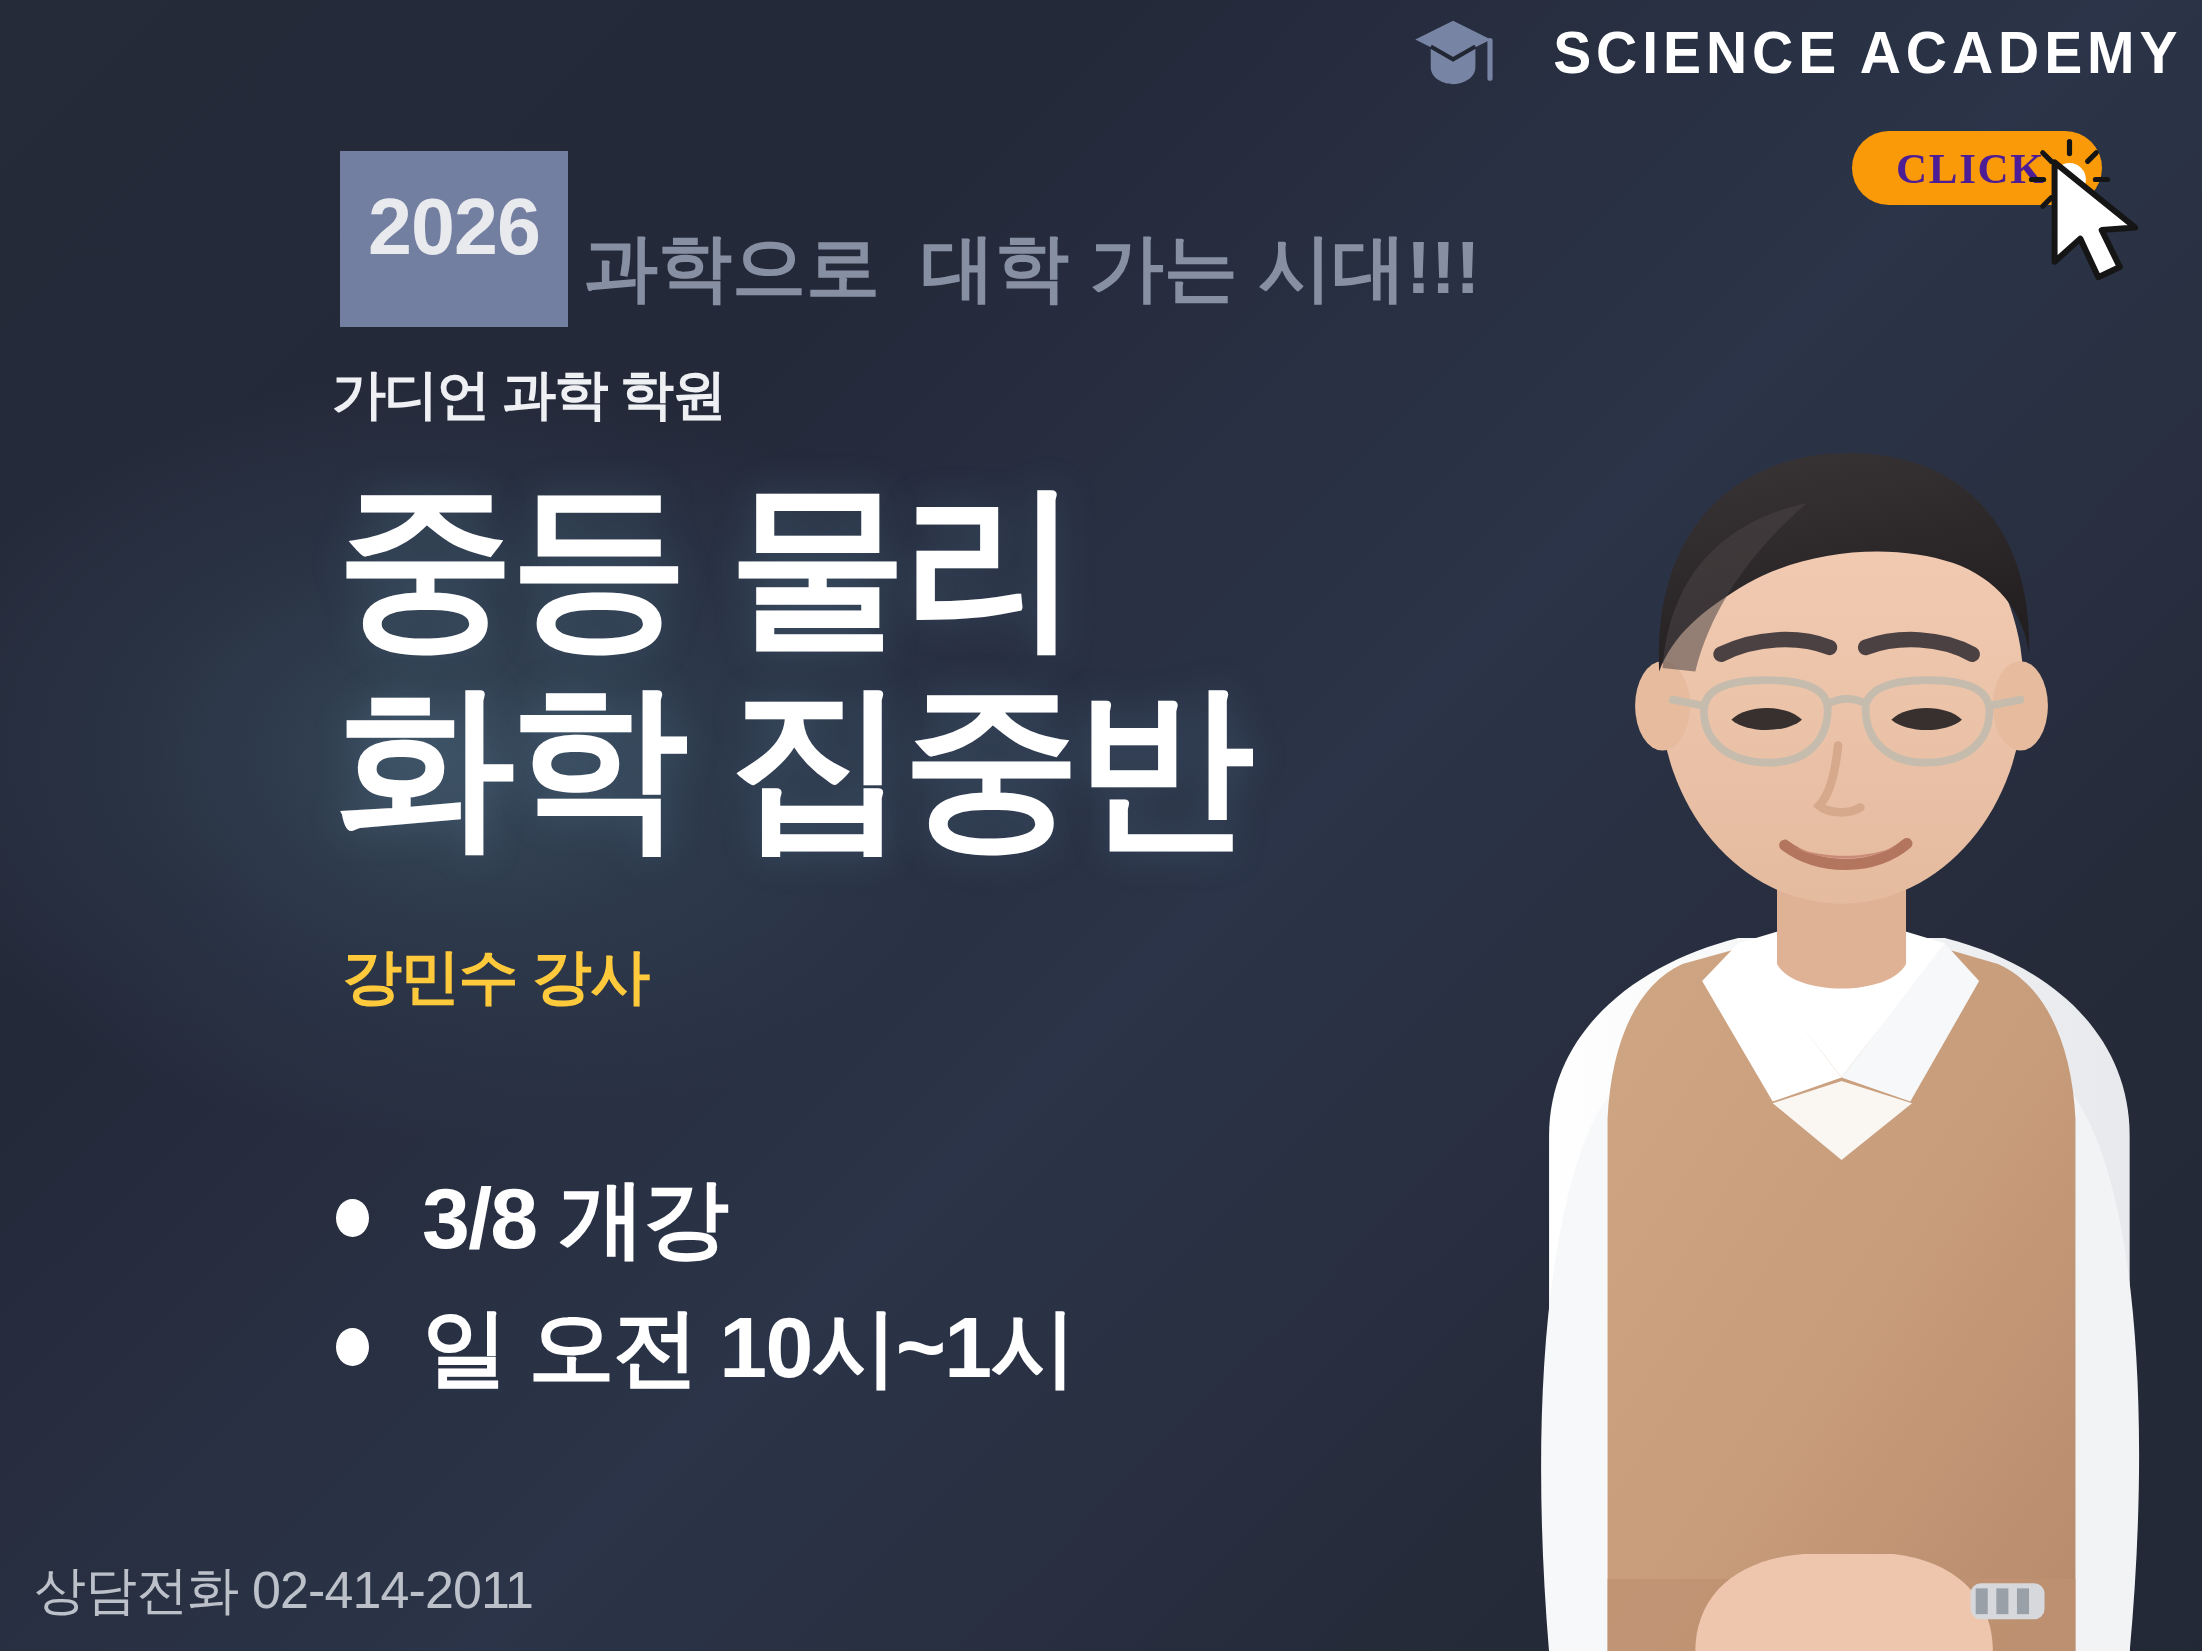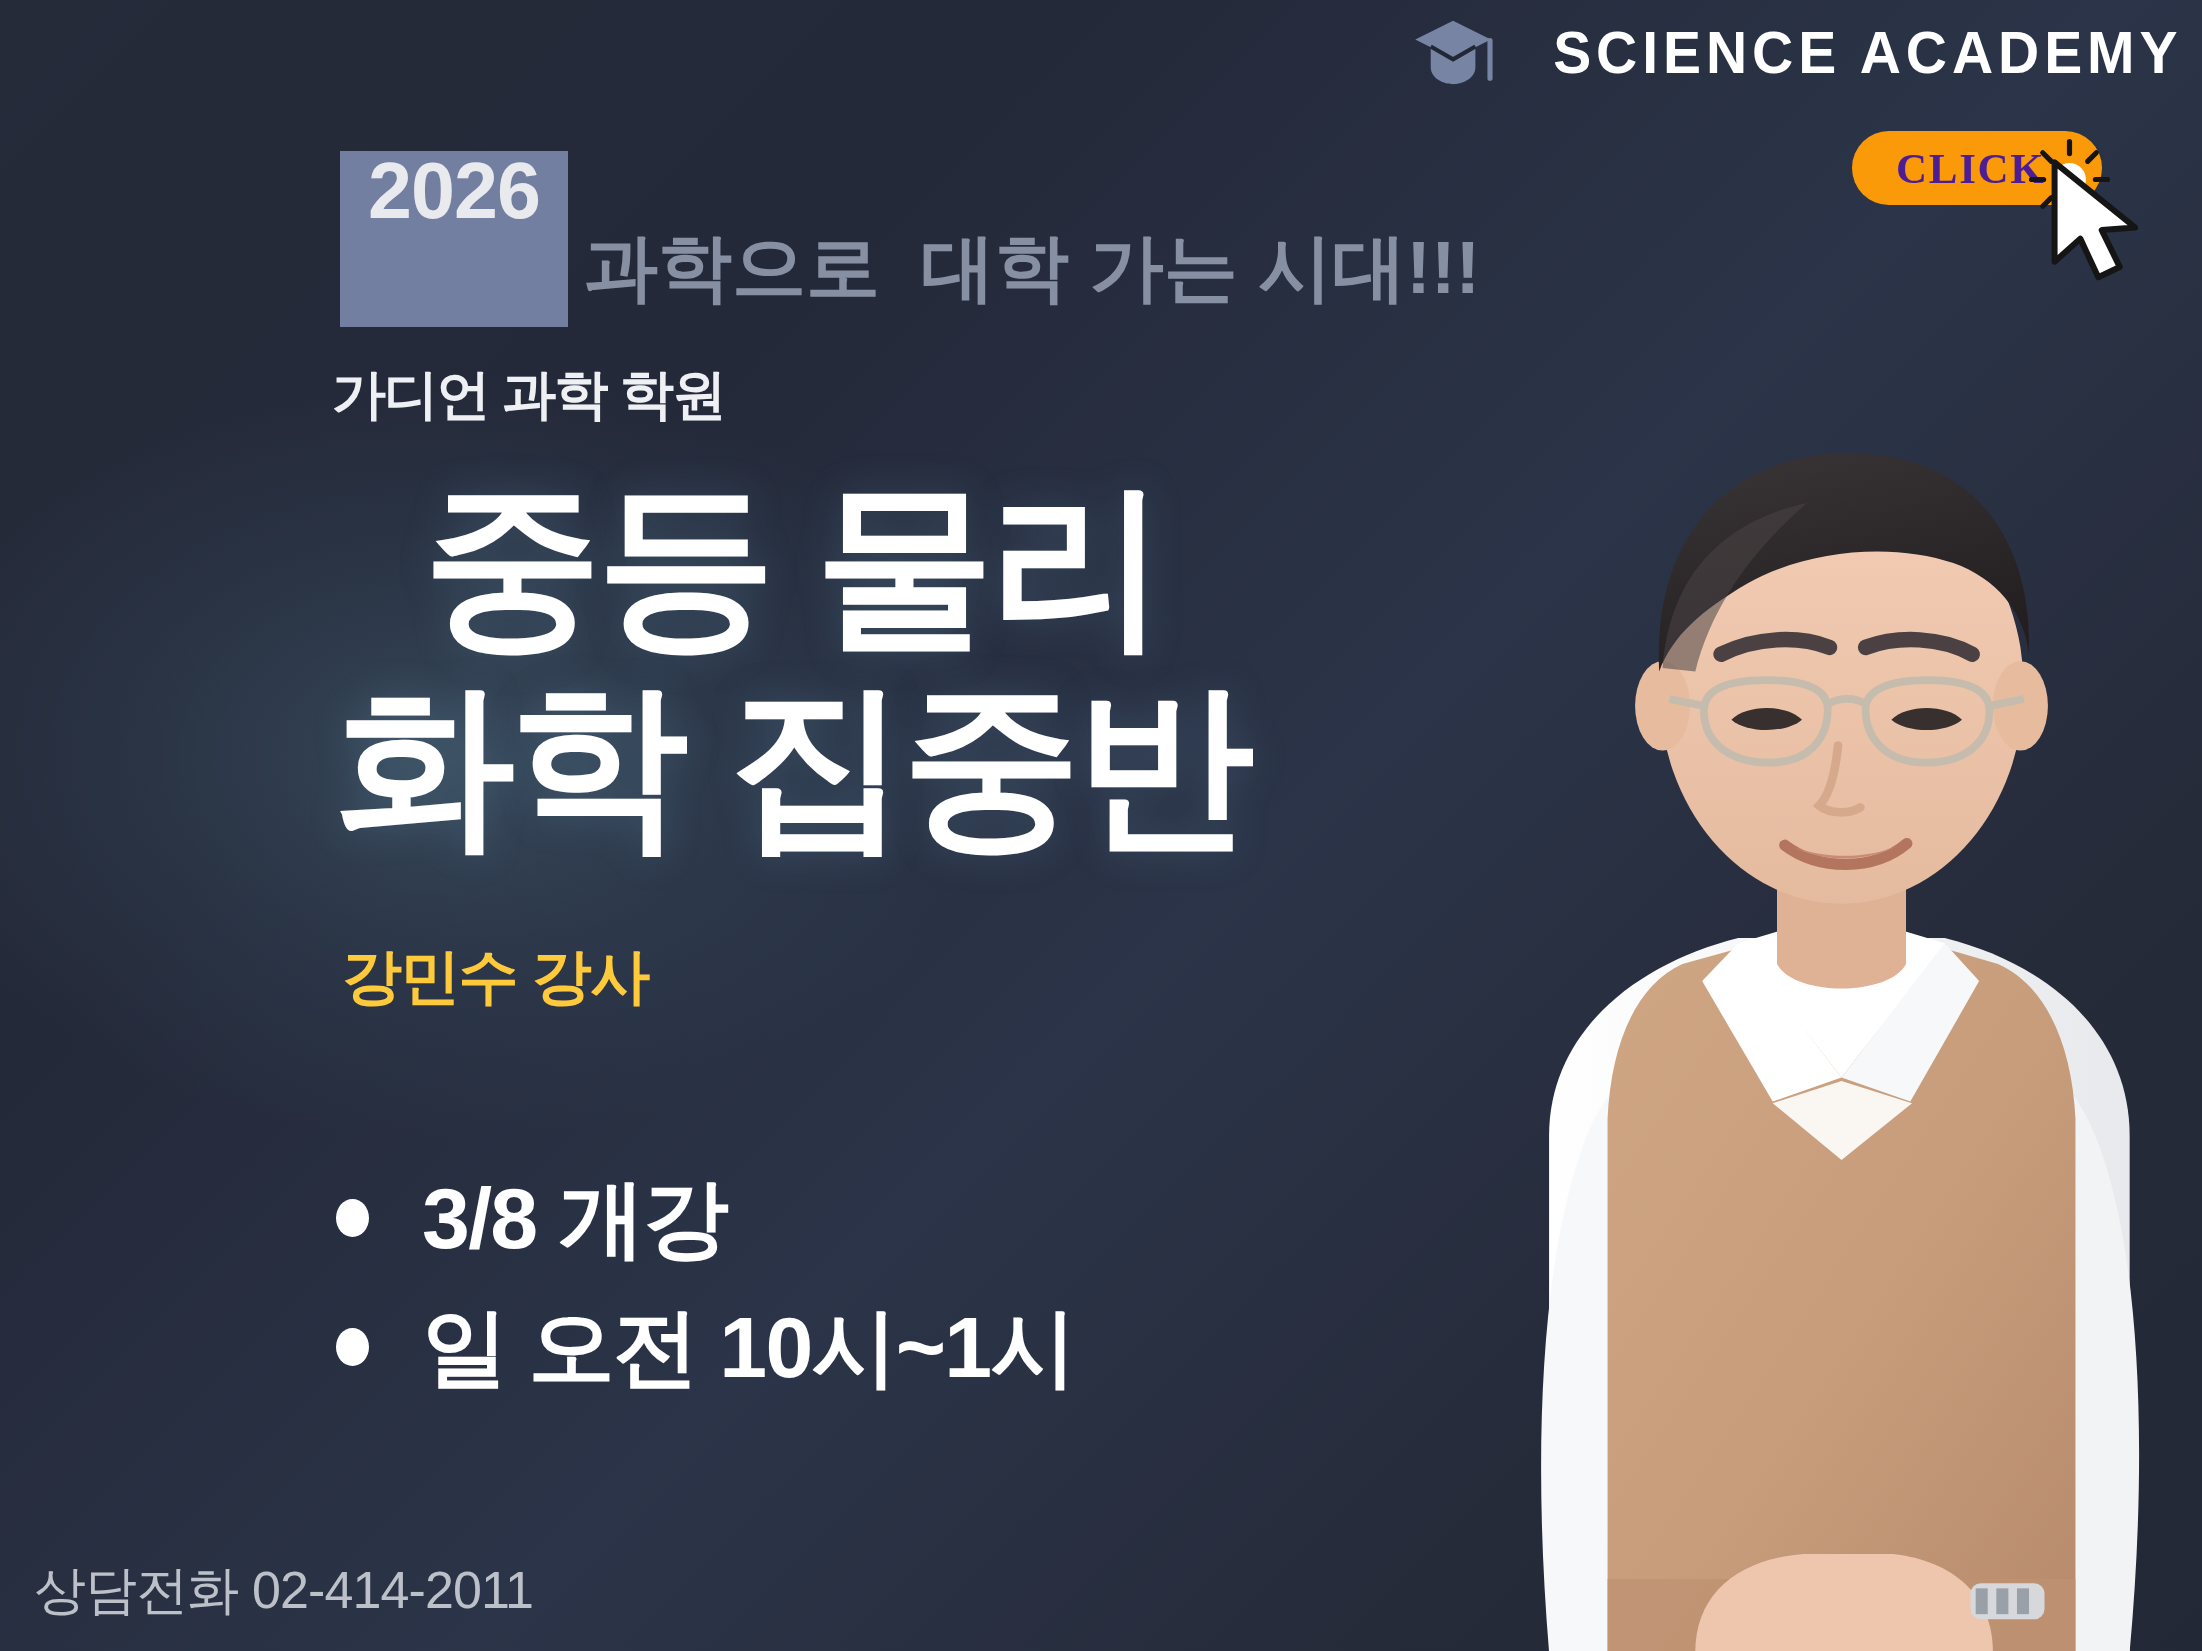--- a/index.html
+++ b/index.html
@@ -64,21 +64,21 @@
   
   #content { position:absolute; left:0; top:0; width:1514px; height:1652px; }
 
   #eyebrow-row {
     position:absolute; left:340px; top:151px;
     display:flex; align-items:flex-end;
   }
   #year-badge {
     width:228px; height:176px;
     background:#737FA0;
-    display:flex; align-items:flex-start; justify-content:center;
+    display:flex; align-items:center; justify-content:center;
     padding-bottom:25px;
   }
   #year-text {
     color:#e9eaee;
     font-size:79px;
     font-weight:bold;
     line-height:1;
     letter-spacing:-0.9px;
     font-family:"Liberation Sans", sans-serif;
   }
@@ -107,21 +107,20 @@
   #headline {
     position:absolute; left:336px; top:465px;
     color:#ffffff;
     font-size:179px;
     font-weight:bold;
     line-height:1.12;
     letter-spacing:-5.2px;
     white-space:nowrap;
     text-shadow:0 0 40px rgba(120,175,205,0.22);
     font-family:"Liberation Sans", sans-serif;
-    text-align:center;
   }
   #headline .hl-line { display:block; }
 
   #instructor {
     position:absolute; left:342px; top:945px;
     color:#FFC93C;
     font-size:60px;
     font-weight:bold;
     line-height:1.05;
     letter-spacing:-1.7px;

